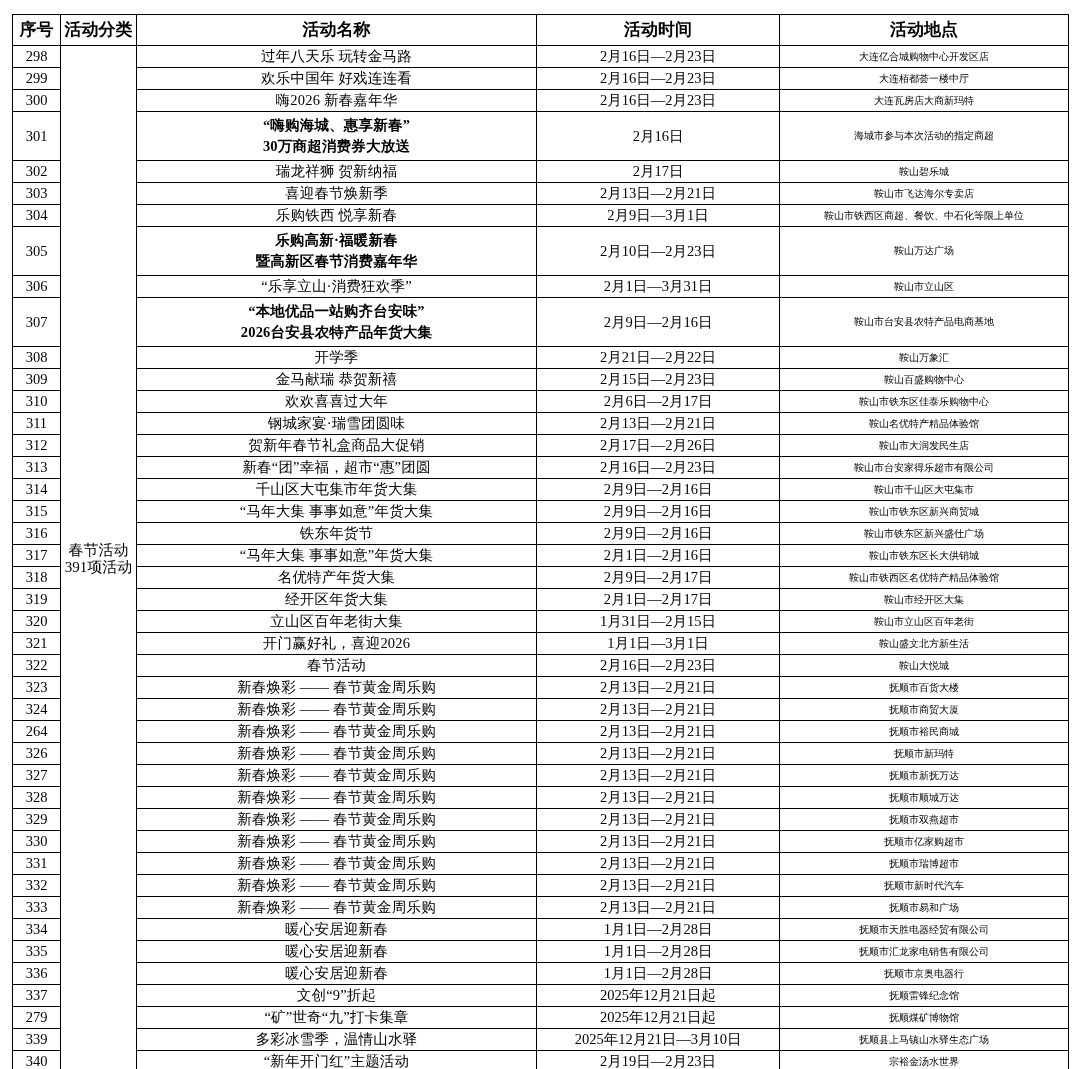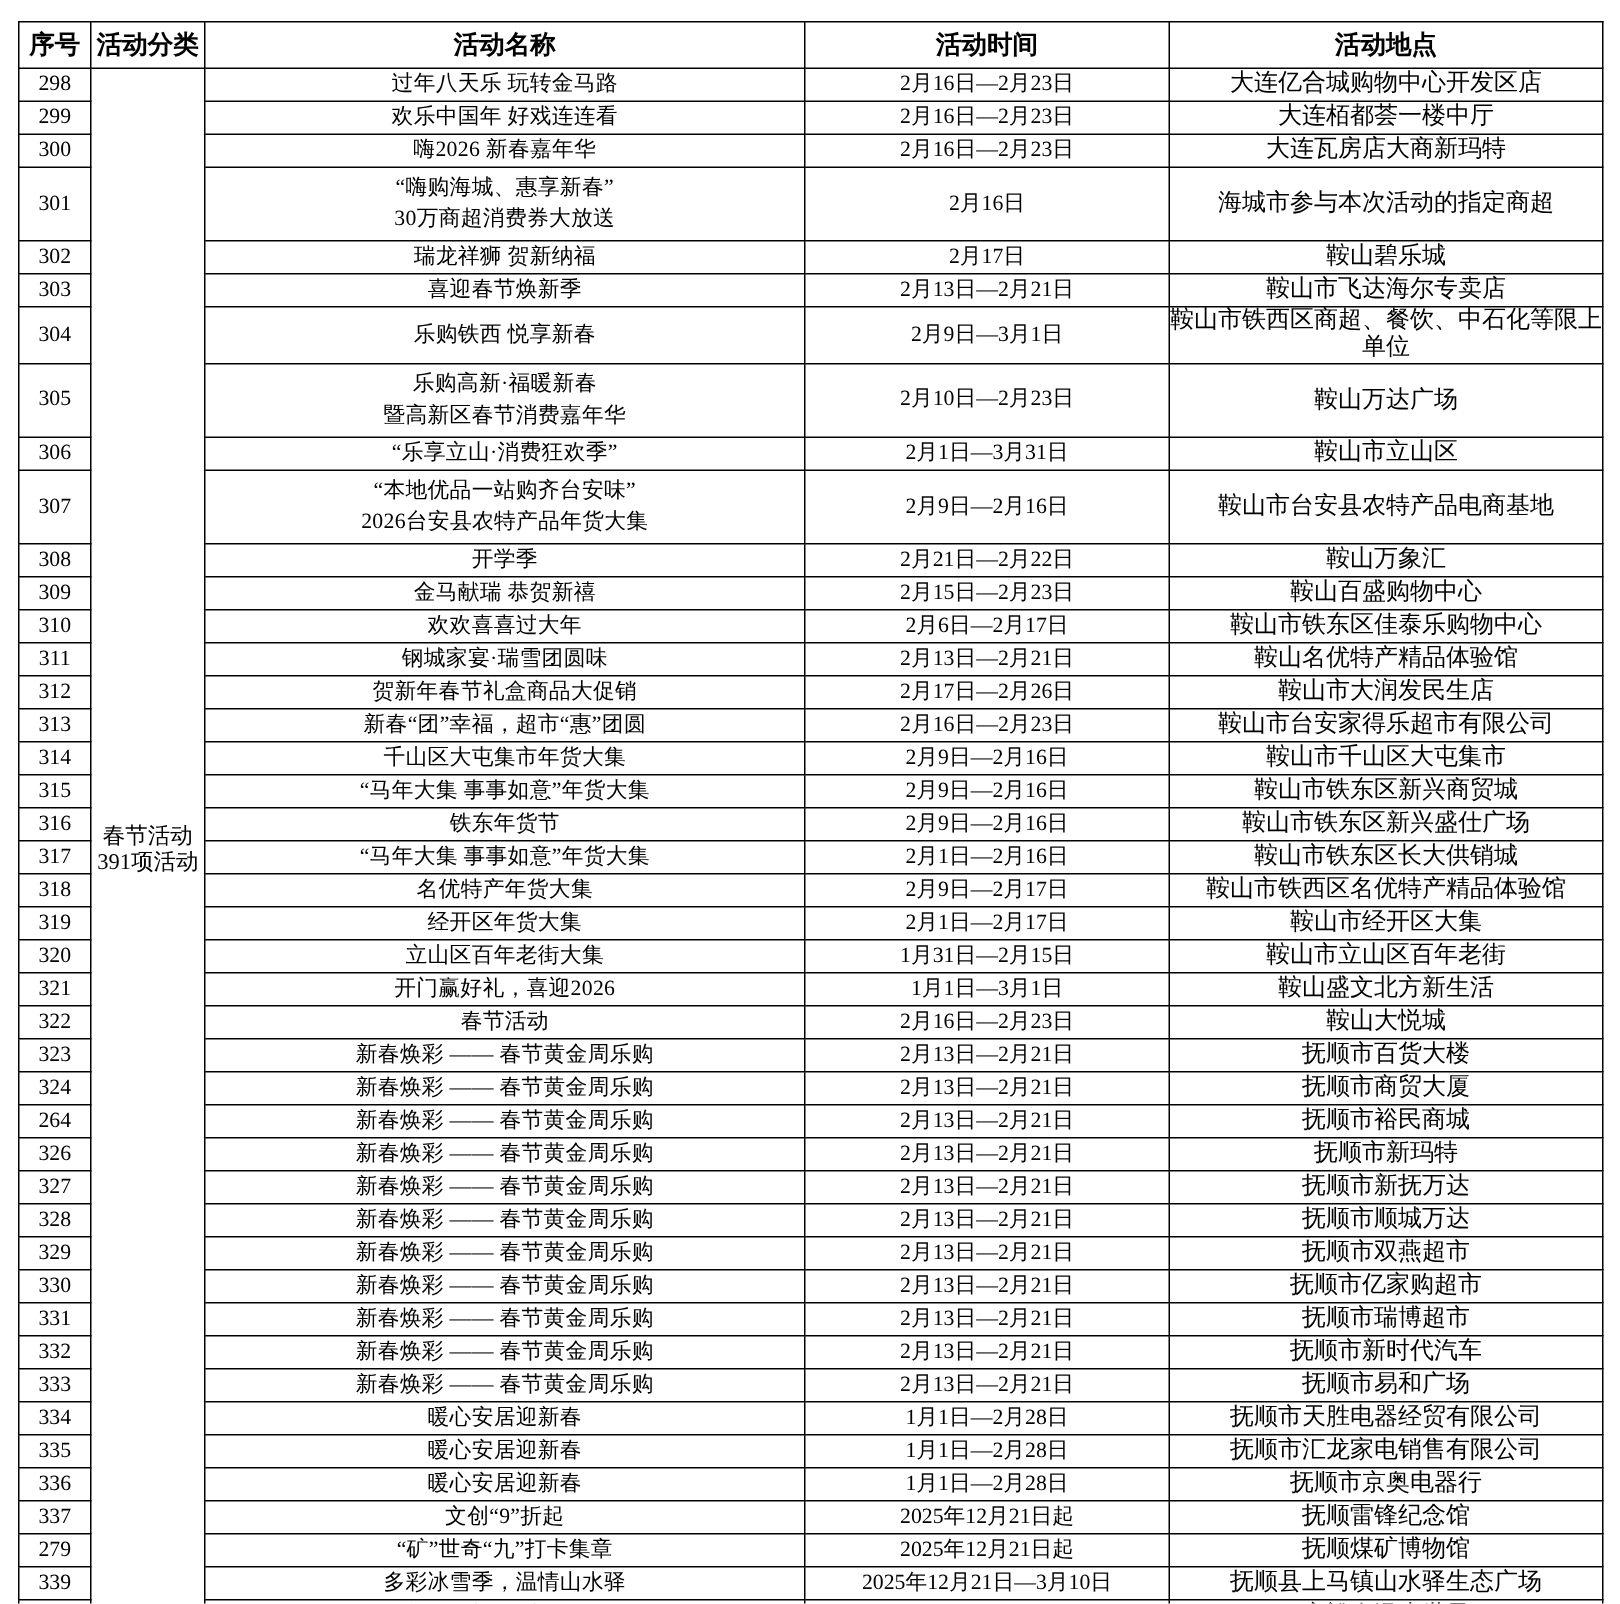--- a/index.html
+++ b/index.html
@@ -53,26 +53,27 @@
   td.col-name {
     font-size: 14.5px;
     letter-spacing: 0.2px;
     margin-left: 45px;
   }
   td.col-time {
     font-size: 14.5px;
     margin-left: 47px;
   }
   td.col-place {
-    font-size: 16px;
+    font-size: 10px;
   }
   .two-line {
     display: block;
     line-height: 1.45;
     padding: 3px 0;
+    font-weight: bold;
   }
   .two-line span {
     display: block;
   }
   col.c-no { width: 48px; }
   col.c-cat { width: 76px; }
   col.c-name { width: 400px; }
   col.c-time { width: 243px; }
   col.c-place { width: 289px; }
 </style>

